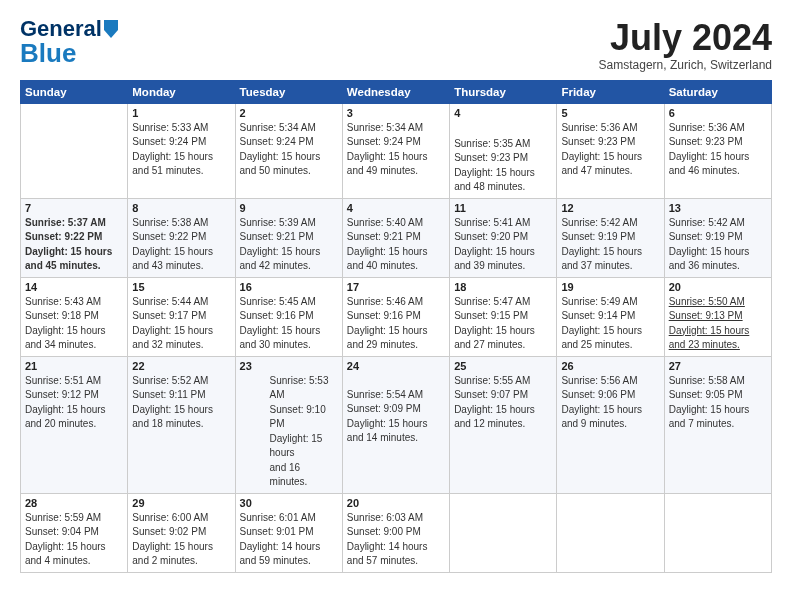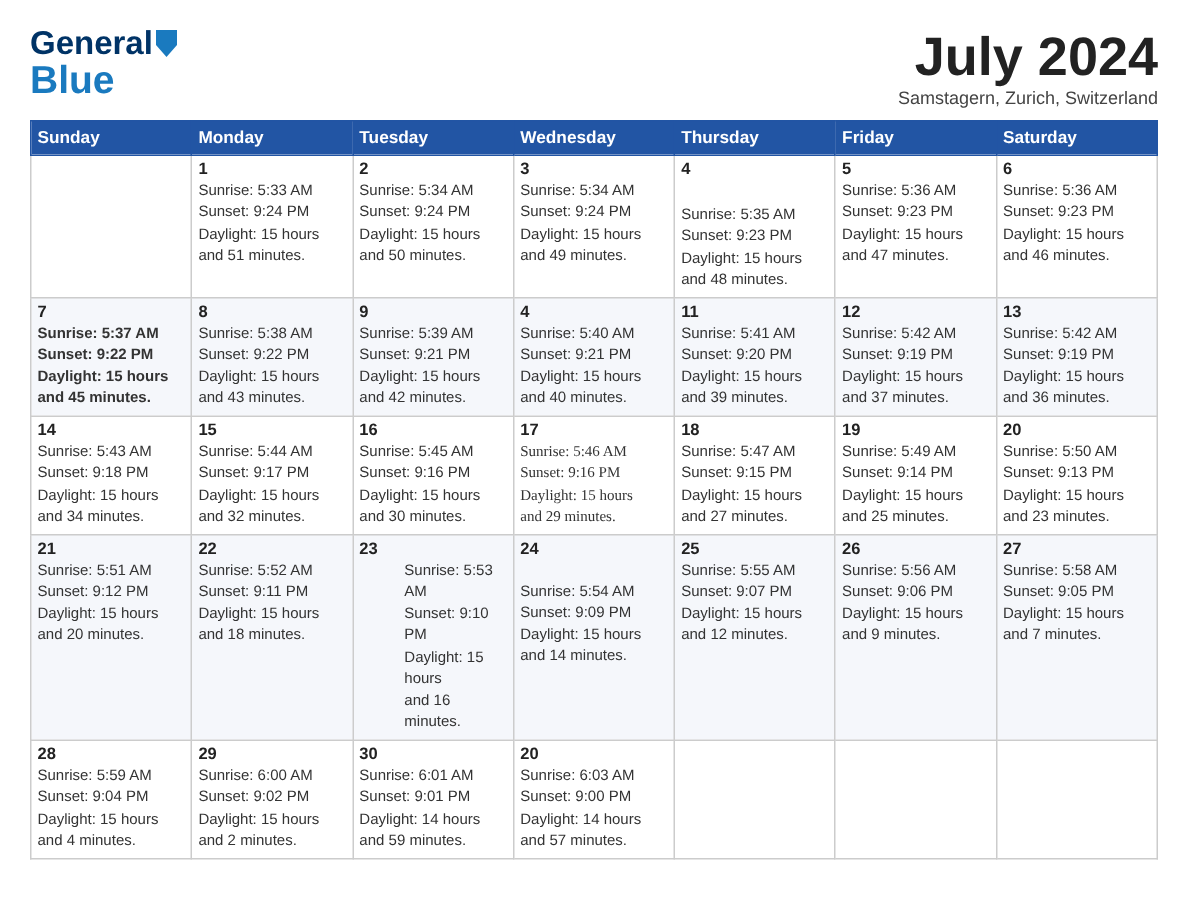--- a/index.html
+++ b/index.html
@@ -238,42 +238,42 @@
           </td>
           <td>
             <div class="day-num">16</div>
             <div class="cell-text" style="white-space: pre-line;">Sunrise: 5:45 AM
 Sunset: 9:16 PM
 Daylight: 15 hours
 and 30 minutes.</div>
           </td>
           <td>
             <div class="day-num">17</div>
-            <div class="cell-text" style="white-space: pre-line; font-family: Liberation Serif, serif;">Sunrise: 5:46 AM
+            <div class="cell-text" style="white-space: pre-line;">Sunrise: 5:46 AM
 Sunset: 9:16 PM
 Daylight: 15 hours
 and 29 minutes.</div>
           </td>
           <td>
             <div class="day-num">18</div>
             <div class="cell-text" style="white-space: pre-line;">Sunrise: 5:47 AM
 Sunset: 9:15 PM
 Daylight: 15 hours
 and 27 minutes.</div>
           </td>
           <td>
             <div class="day-num">19</div>
             <div class="cell-text" style="white-space: pre-line;">Sunrise: 5:49 AM
 Sunset: 9:14 PM
 Daylight: 15 hours
 and 25 minutes.</div>
           </td>
           <td>
             <div class="day-num">20</div>
-            <div class="cell-text" style="white-space: pre-line;">Sunrise: 5:50 AM
+            <div class="cell-text" style="white-space: pre-line; text-decoration: underline;">Sunrise: 5:50 AM
 Sunset: 9:13 PM
 Daylight: 15 hours
 and 23 minutes.</div>
           </td>
         </tr>
         <tr>
           <td>
             <div class="day-num">21</div>
             <div class="cell-text" style="white-space: pre-line;">Sunrise: 5:51 AM
 Sunset: 9:12 PM

